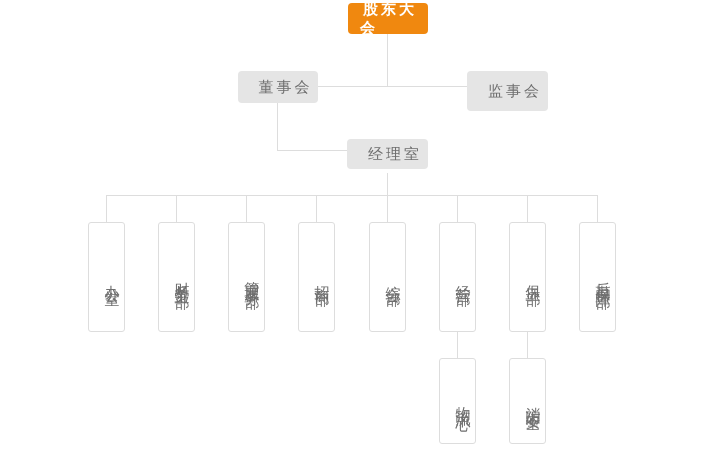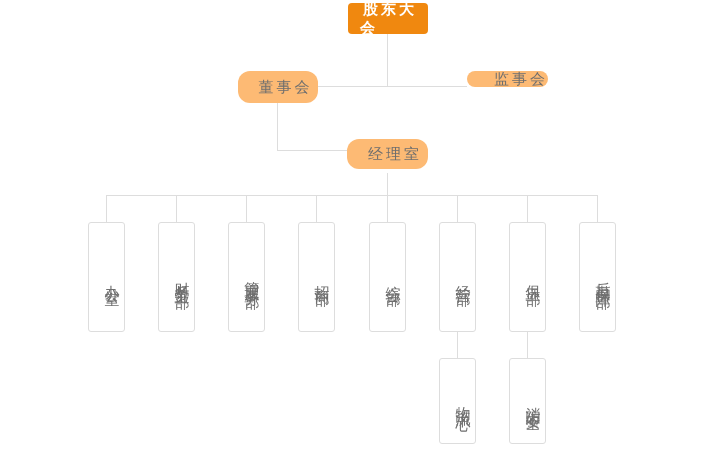--- a/index.html
+++ b/index.html
@@ -33,23 +33,23 @@
   .node-root {
     background: #F0880F;
     color: #ffffff;
     border-radius: 4px;
     font-size: 15px;
     letter-spacing: 3px;
     text-indent: 3px;
     font-weight: bold;
   }
   .node-gray {
-    background: #fdba74;
+    background: #e5e5e5;
     color: #6e6e6e;
-    border-radius: 12px;
+    border-radius: 4px;
     font-size: 15px;
     letter-spacing: 3px;
     text-indent: 3px;
   }
   .node-leaf {
     background: #ffffff;
     border: 1px solid #dddddd;
     border-radius: 3px;
   }
   .node-leaf span {
@@ -58,21 +58,21 @@
     font-size: 15px;
     letter-spacing: 3px;
     color: #6e6e6e;
     line-height: 1;
   }
 
   
   #root      { left: 348px; top: 3px;   width: 80px; height: 31px; }
   
   #board     { left: 238px; top: 71px;  width: 80px; height: 32px; }
-  #superv    { left: 467px; top: 71px;  width: 81px; height: 16px; justify-content: flex-end; }
+  #superv    { left: 467px; top: 71px;  width: 81px; height: 40px; }
   
   #manager   { left: 347px; top: 139px; width: 81px; height: 30px; }
   
   .dept { top: 222px; width: 37px; height: 110px; }
   #dept0 { left: 88px; }
   #dept1 { left: 158px; }
   #dept2 { left: 228px; }
   #dept3 { left: 298px; }
   #dept4 { left: 369px; }
   #dept5 { left: 439px; }

